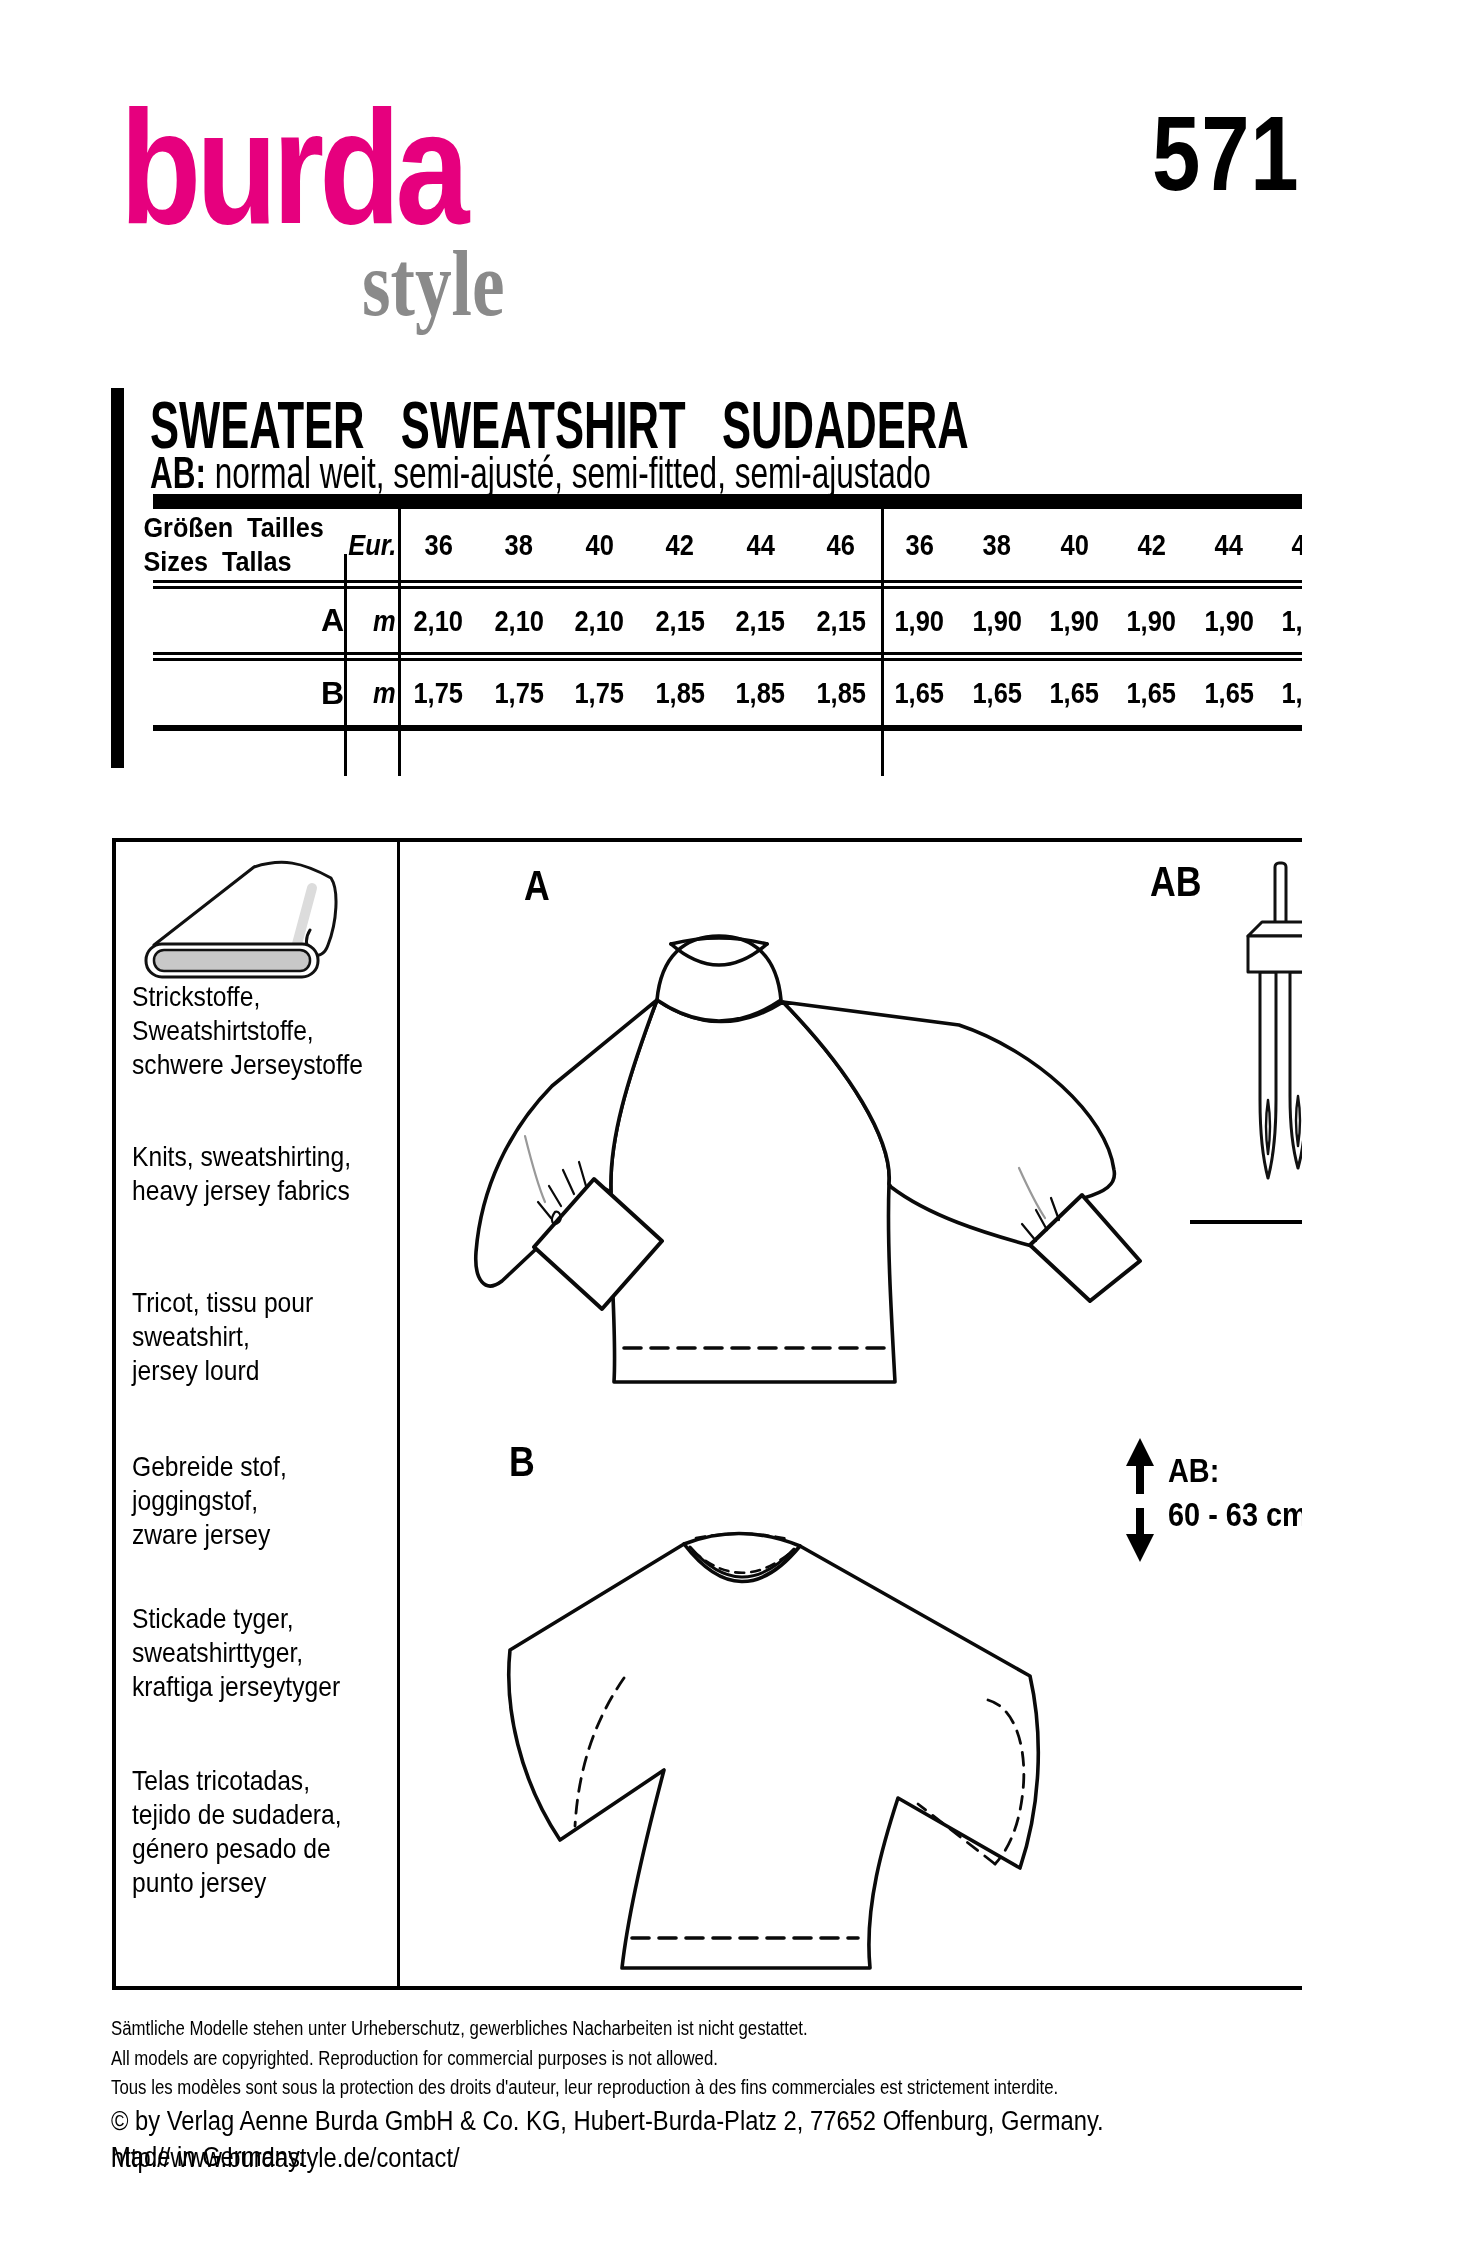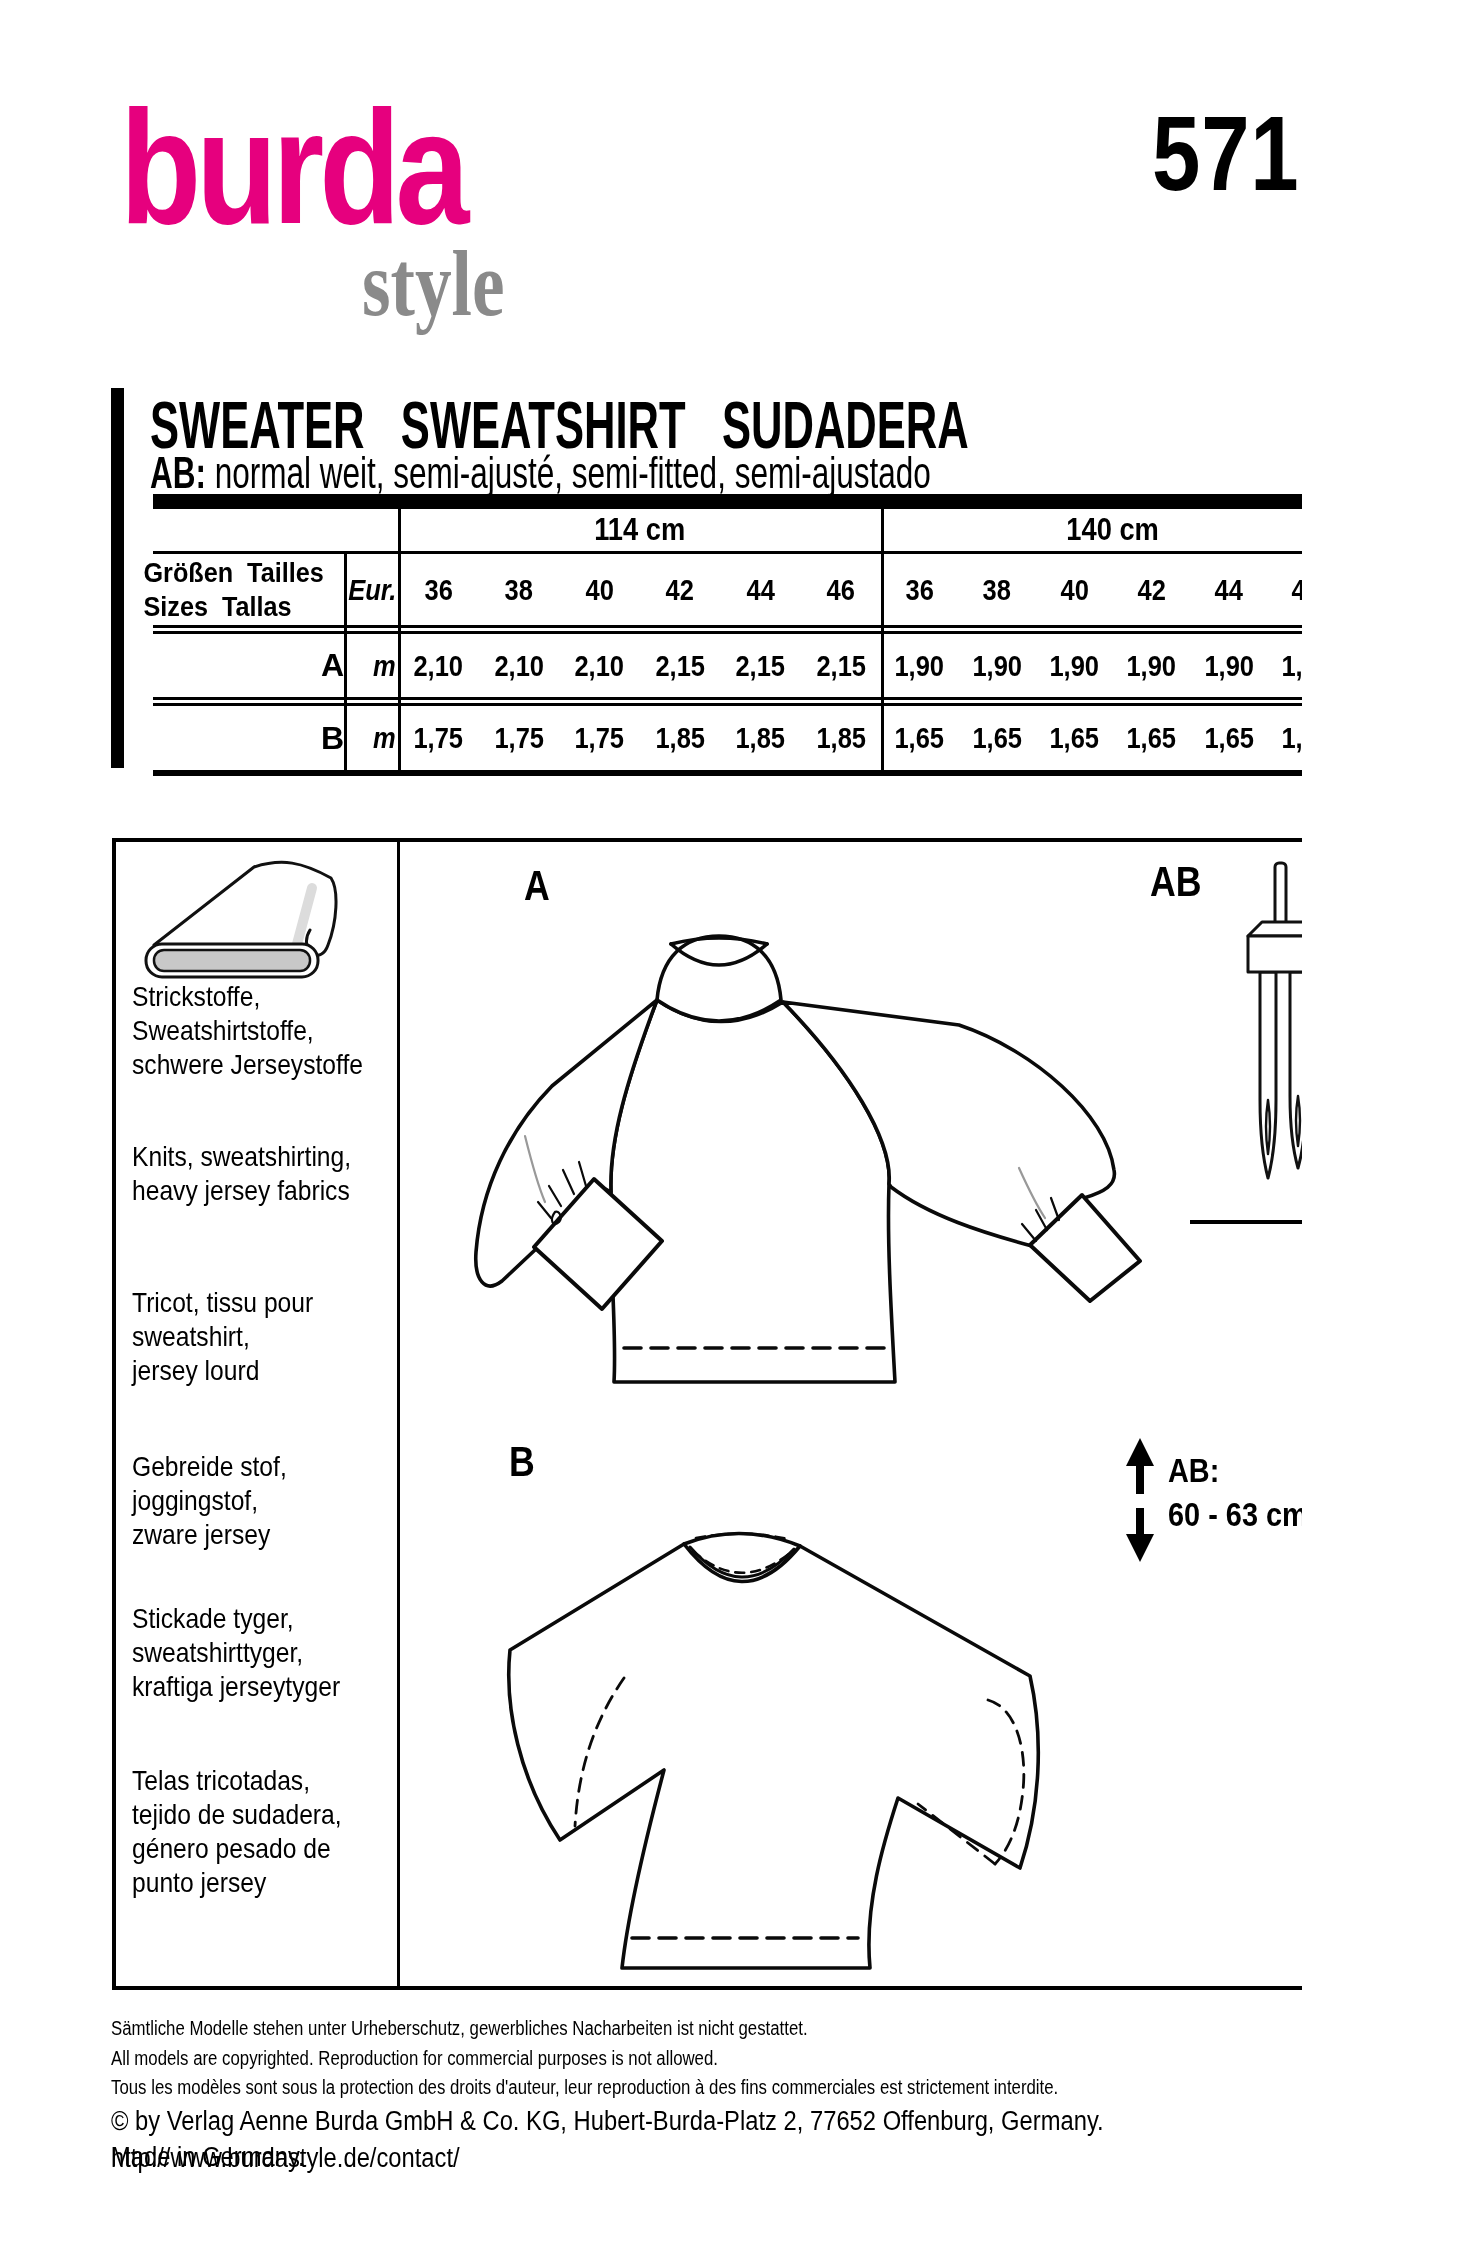--- a/index.html
+++ b/index.html
@@ -73,26 +73,20 @@
   <div class="abs brand-style">style</div>
   <div class="abs pat-num">5716</div>
 
   <div class="abs accent-bar"></div>
   <div class="abs title pre">SWEATER   SWEATSHIRT   SUDADERA</div>
   <div class="abs subtitle pre"><b>AB:</b><span> normal weit, semi-ajusté, semi-fitted, semi-ajustado</span></div>
 
   <div class="abs stable">
     <div class="t-bar"></div>
     <div class="t-rows">
-      <div class="t-row r-head">
-        <div class="c-lab"></div>
-        <div class="c-eur"></div>
-        <div class="c-half"><span class="th ctr">114 cm</span></div>
-        <div class="c-half2"><span class="th ctr">140 cm</span></div>
-      </div>
       <div class="t-row r-sizes">
         <div class="c-lab">
           <div class="tlab pre"><span>Größen  Tailles</span><br><span>Sizes  Tallas</span></div>
         </div>
         <div class="c-eur"><span class="tv ctr">Eur.</span></div>
         <div class="c-grp1">
           <div class="c-s"><span class="tv ctr">36</span></div>
           <div class="c-s"><span class="tv ctr">38</span></div>
           <div class="c-s"><span class="tv ctr">40</span></div>
           <div class="c-s"><span class="tv ctr">42</span></div>

